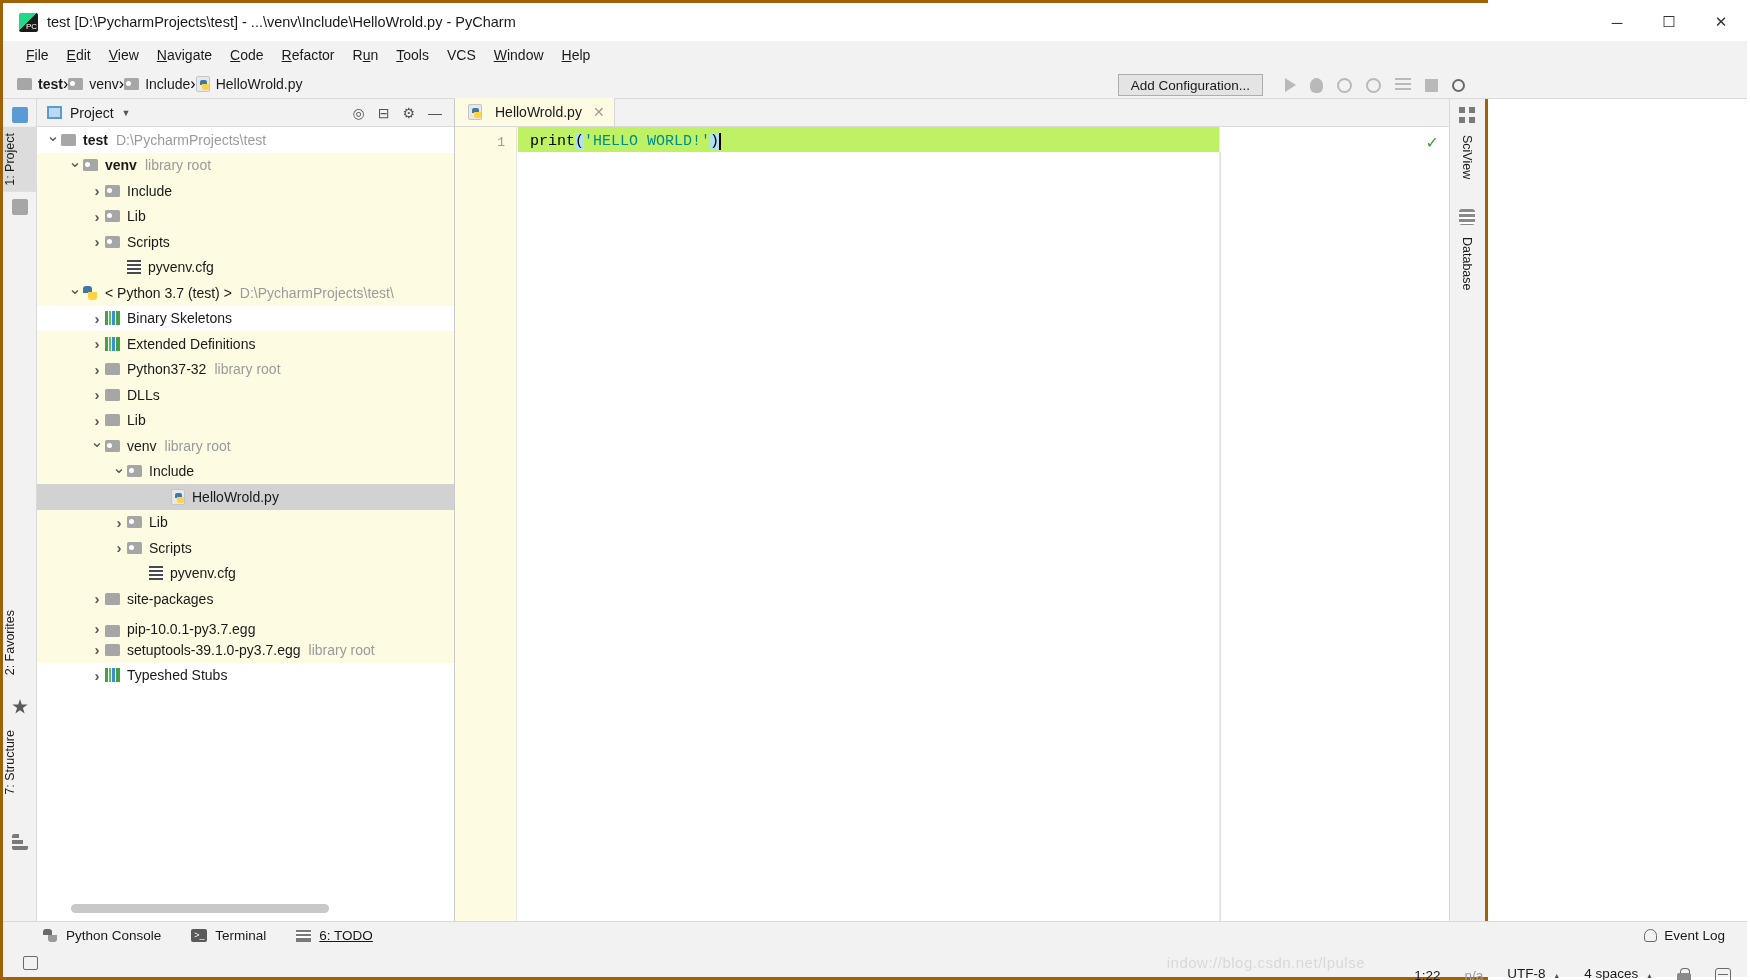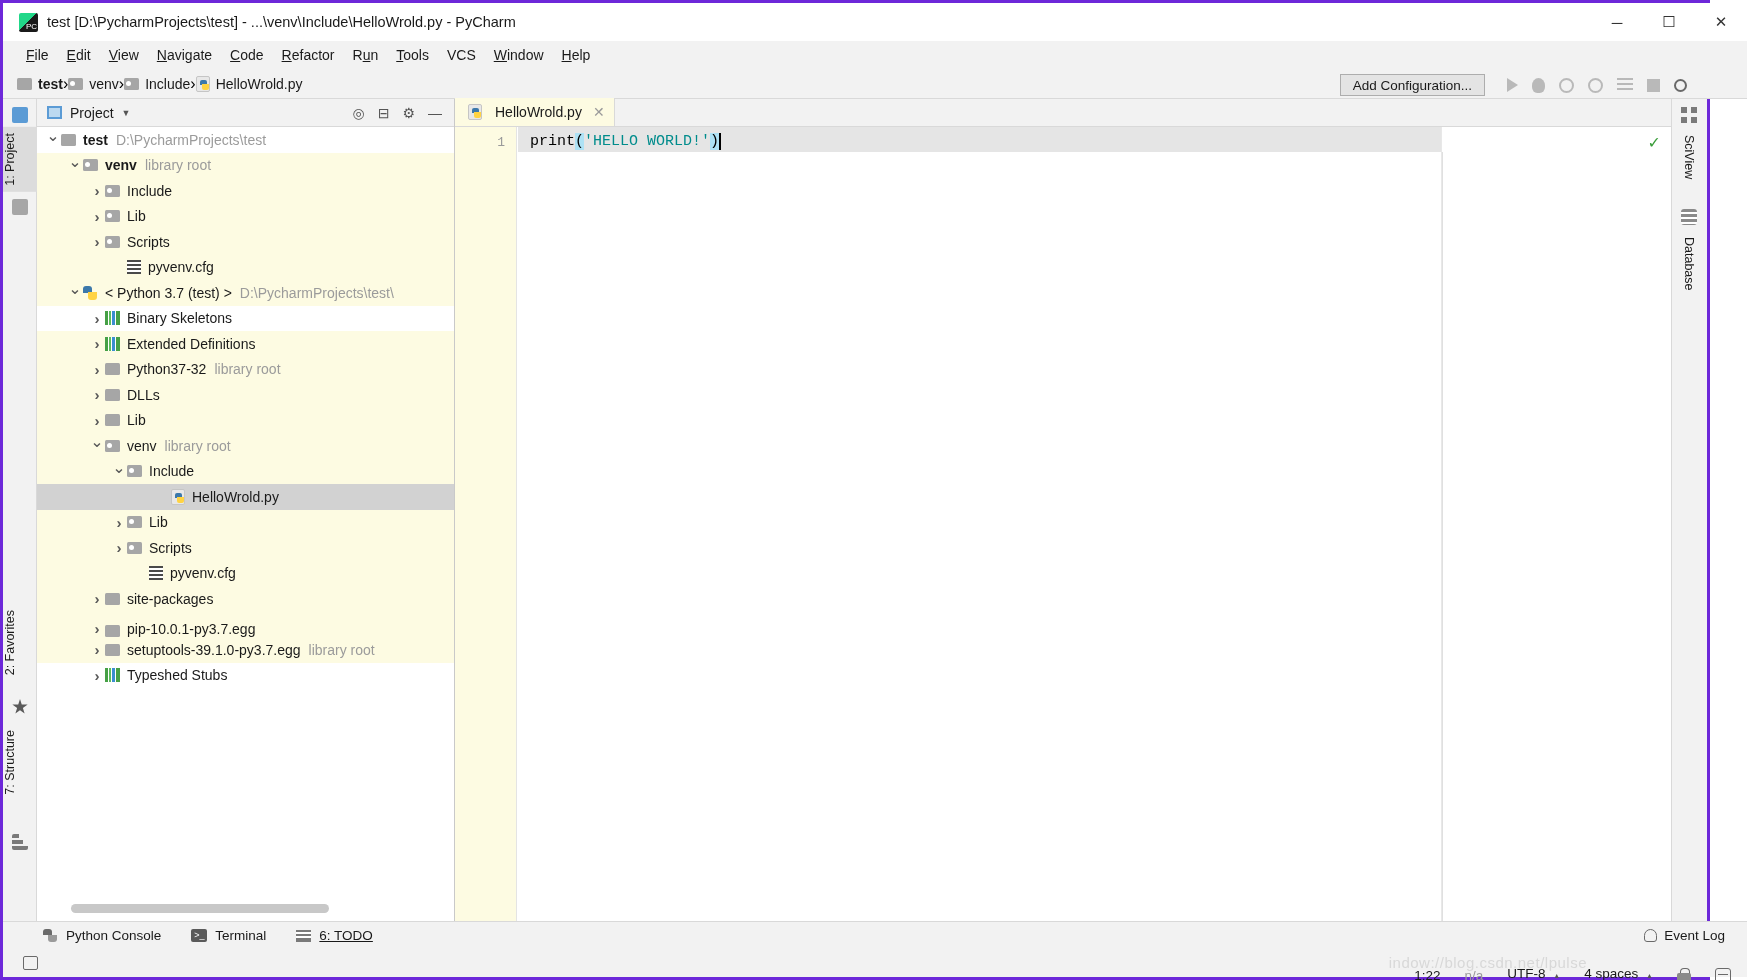--- a/index.html
+++ b/index.html
@@ -1,21 +1,21 @@
 <!DOCTYPE html>
 <html><head>
 <meta charset="utf-8">
 <style>
   * { box-sizing: border-box; margin:0; padding:0; }
   html,body { width:1750px; height:980px; overflow:hidden; background:#ffffff;
     font-family:"Liberation Sans", sans-serif; }
 
   
-  #app { position:relative; width:1710px; height:980px; background:#f2f2f2;
-         border:3px solid #6d28d9; }
+  #app { position:relative; width:1488px; height:980px; background:#f2f2f2;
+         border:3px solid #a16207; }
 
   
   #titlebar { position:absolute; left:0; top:0; width:1744px; height:38px;
               background:#ffffff; display:flex; align-items:center; }
   #titlebar .pcicon { width:19px; height:19px; margin-left:16px; margin-right:9px;
               background:linear-gradient(135deg,#21d789 0%,#21d789 45%,#1a1a1a 45%,#1a1a1a 100%);
               border-radius:2px; position:relative; flex:0 0 auto;}
   #titlebar .pcicon:after { content:"PC"; position:absolute; right:1px; bottom:0px;
               font-size:8px; color:#fff; font-family:"Liberation Sans",sans-serif; line-height:10px;}
   #title-text { font-size:14.5px; color:#1a1a1a; white-space:nowrap; }
@@ -122,21 +122,21 @@
           padding:0 9px 0 13px; font-size:14px; color:#1a1a1a; gap:7px;
           border-right:1px solid #d9d9d9;}
   #tabs .tab .x { color:#9a9a9a; font-size:14px; margin-left:4px; }
 
   #code { position:absolute; top:28px; left:0; right:0; bottom:0; background:#ffffff; }
   #gutter { position:absolute; left:0; top:0; width:62px; height:100%;
             background:#fdfbe2; border-right:1px solid #e4e4e4; }
   #gutter .ln { font-family:"Liberation Mono", monospace; font-size:13px; color:#9a9a9a;
             text-align:right; padding-right:11px; line-height:25px; padding-top:3px;}
   #codeline { position:absolute; left:63px; top:0; right:230px; height:25px;
-            background:#e5e5e5; display:flex; align-items:center; padding-left:12px;
+            background:#bef264; display:flex; align-items:center; padding-left:12px;
             font-family:"Liberation Mono", monospace; font-size:15px; padding-top:3px;}
   .tok-fn { color:#000000; }
   .tok-paren { background:#aee2f5; color:#000; }
   .tok-str { color:#008c8c; }
   #caret { display:inline-block; width:2px; height:17px; background:#000;
            vertical-align:middle; }
   #codeblank { position:absolute; left:63px; top:25px; right:230px; bottom:0;
            background:#ffffff; }
   #rightpane { position:absolute; right:0; top:0; width:230px; bottom:0;
            background:#ffffff; border-left:1px solid #e8e8e8; }

